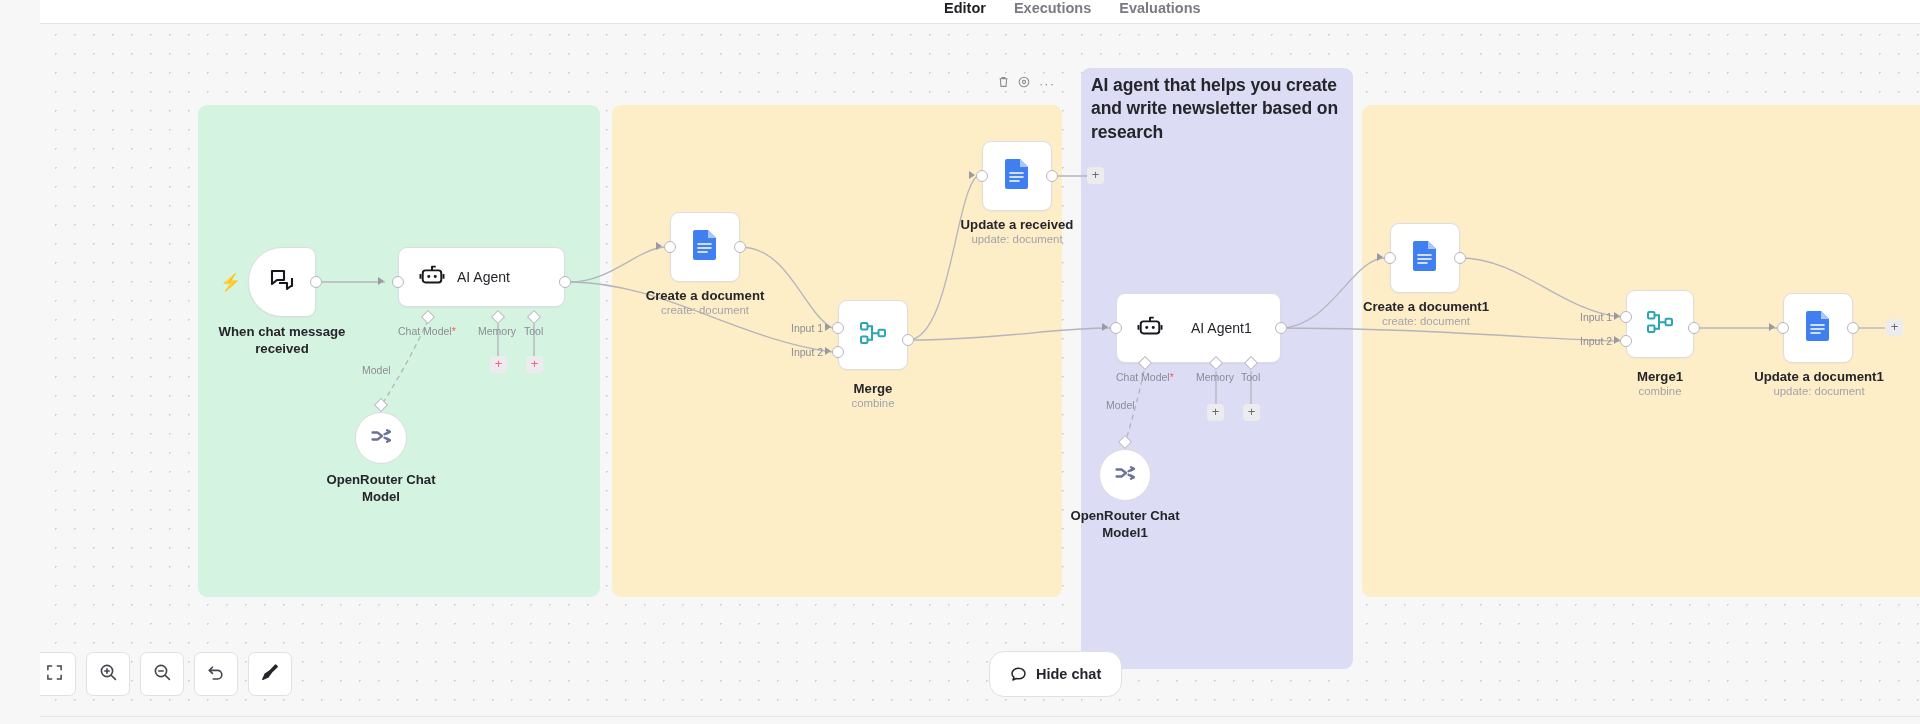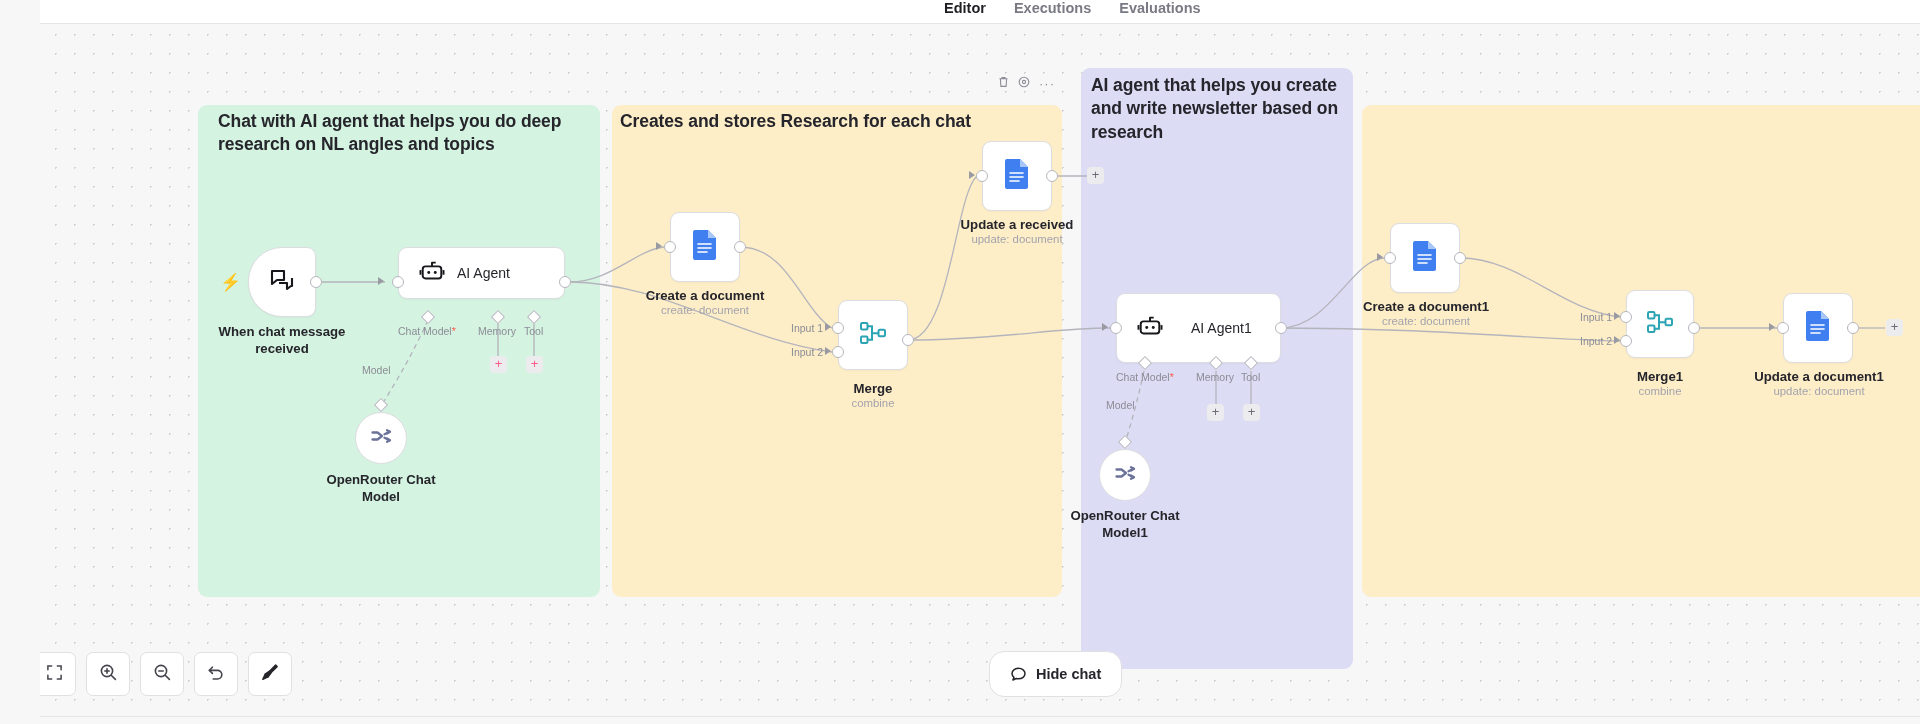--- a/index.html
+++ b/index.html
@@ -219,24 +219,22 @@
 <div id="canvas">
 
   <div id="topbar"></div>
   <div id="tabstrip">
     <div class="tab active">Editor</div>
     <div class="tab">Executions</div>
     <div class="tab">Evaluations</div>
   </div>
 
   <div class="frame" style="left:158px; top:105px; width:402px; height:492px; background:#d4f3e0;"></div>
-  <div class="frame-title" style="left:178px; top:110px; width:360px;">Chat with AI agent that helps you do deep research on NL angles and topics</div>
 
   <div class="frame" style="left:572px; top:105px; width:450px; height:492px; background:#fdeec8;"></div>
-  <div class="frame-title" style="left:580px; top:110px; width:420px;">Creates and stores Research for each chat</div>
 
   <div class="frame" style="left:1041px; top:68px; width:272px; height:601px; background:#dcdcf5;"></div>
   <div class="frame-title" style="left:1051px; top:74px; width:252px;">AI agent that helps you create and write newsletter based on research</div>
 
   <div class="frame" style="left:1322px; top:105px; width:595px; height:492px; background:#fdeec8;"></div>
 
   <div id="group-toolbar">
     <span>
       <svg width="11" height="12" viewBox="0 0 11 12" fill="none" stroke="#8c8c96" stroke-width="1.1">
         <path d="M1.5 2.8h8M4 2.8V1.6h3v1.2M2.4 2.8l.5 7.6h5.2l.5-7.6"></path>
@@ -295,21 +293,21 @@
         <path d="M4 5h12v9H9l-5 4V5z"></path>
         <path d="M11 17h8v6l4-3h1v-8"></path>
       </svg>
     </span>
   </div>
   <div class="port" style="left:270px; top:276px;"></div>
   <div class="node-label" style="left:176px; top:324px; width:132px;">When chat message
 received</div>
 
   <div class="arrow-in" style="left:338px; top:277px;"></div>
-  <div class="node" style="left:358px; top:247px; width:167px; height:52px;">
+  <div class="node" style="left:358px; top:247px; width:167px; height:60px;">
     <span style="margin-left:20px;">
       <svg width="26" height="26" viewBox="0 0 28 28" fill="none" stroke="#17171c" stroke-width="2.1" stroke-linejoin="round">
         <rect x="4" y="9" width="20" height="13" rx="3"></rect>
         <circle cx="10.5" cy="15.5" r="1.6" fill="#17171c" stroke="none"></circle>
         <circle cx="17.5" cy="15.5" r="1.6" fill="#17171c" stroke="none"></circle>
         <path d="M14 9V5h4"></path>
           <path d="M1.6 13v5"></path>
           <path d="M26.4 13v5"></path>
       </svg>
     </span>

